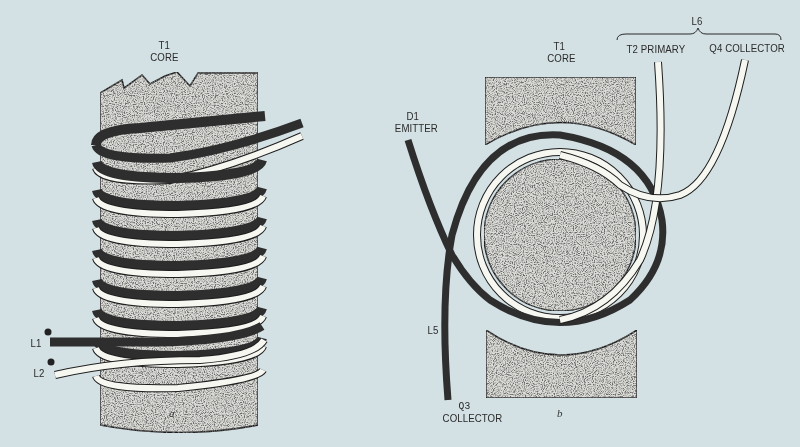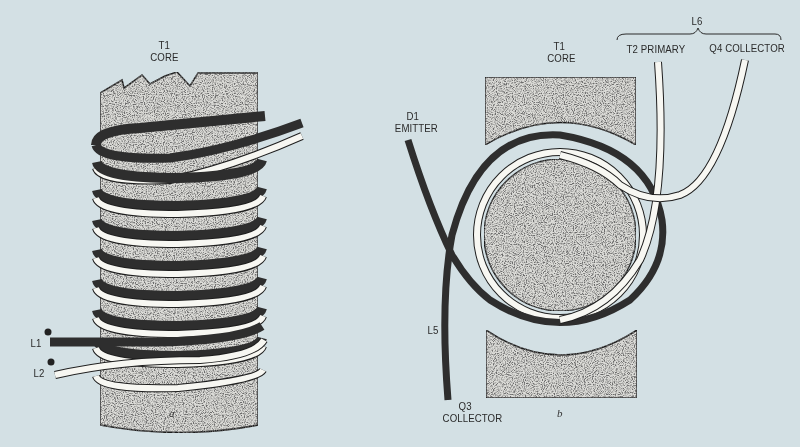--- a/index.html
+++ b/index.html
@@ -130,18 +130,18 @@
 <div class="lbl" style="left:149px; top:51px;">CORE</div>
 <div class="lbl" style="left:30px; top:337px;">L1</div>
 <div class="lbl" style="left:33px; top:367px;">L2</div>
 <div class="cap" style="left:169px; top:407px;">a</div>
 
 <div class="lbl" style="left:553px; top:40px;">T1</div>
 <div class="lbl" style="left:546px; top:52px;">CORE</div>
 <div class="lbl" style="left:406px; top:110px;">D1</div>
 <div class="lbl" style="left:393px; top:122px;">EMITTER</div>
 <div class="lbl" style="left:427px; top:324px;">L5</div>
-<div class="lbl" style="left:458px; top:400px;">Q3</div>
+<div class="lbl" style="left:458px; top:400px;font-family:Liberation Mono, monospace;">Q3</div>
 <div class="lbl" style="left:440px; top:412px;">COLLECTOR</div>
 <div class="cap" style="left:557px; top:407px;">b</div>
 <div class="lbl" style="left:691px; top:15px;">L6</div>
 <div class="lbl" style="left:624px; top:43px;">T2  PRIMARY</div>
 <div class="lbl" style="left:706px; top:42px;">Q4 COLLECTOR</div>
 
 </body></html>

